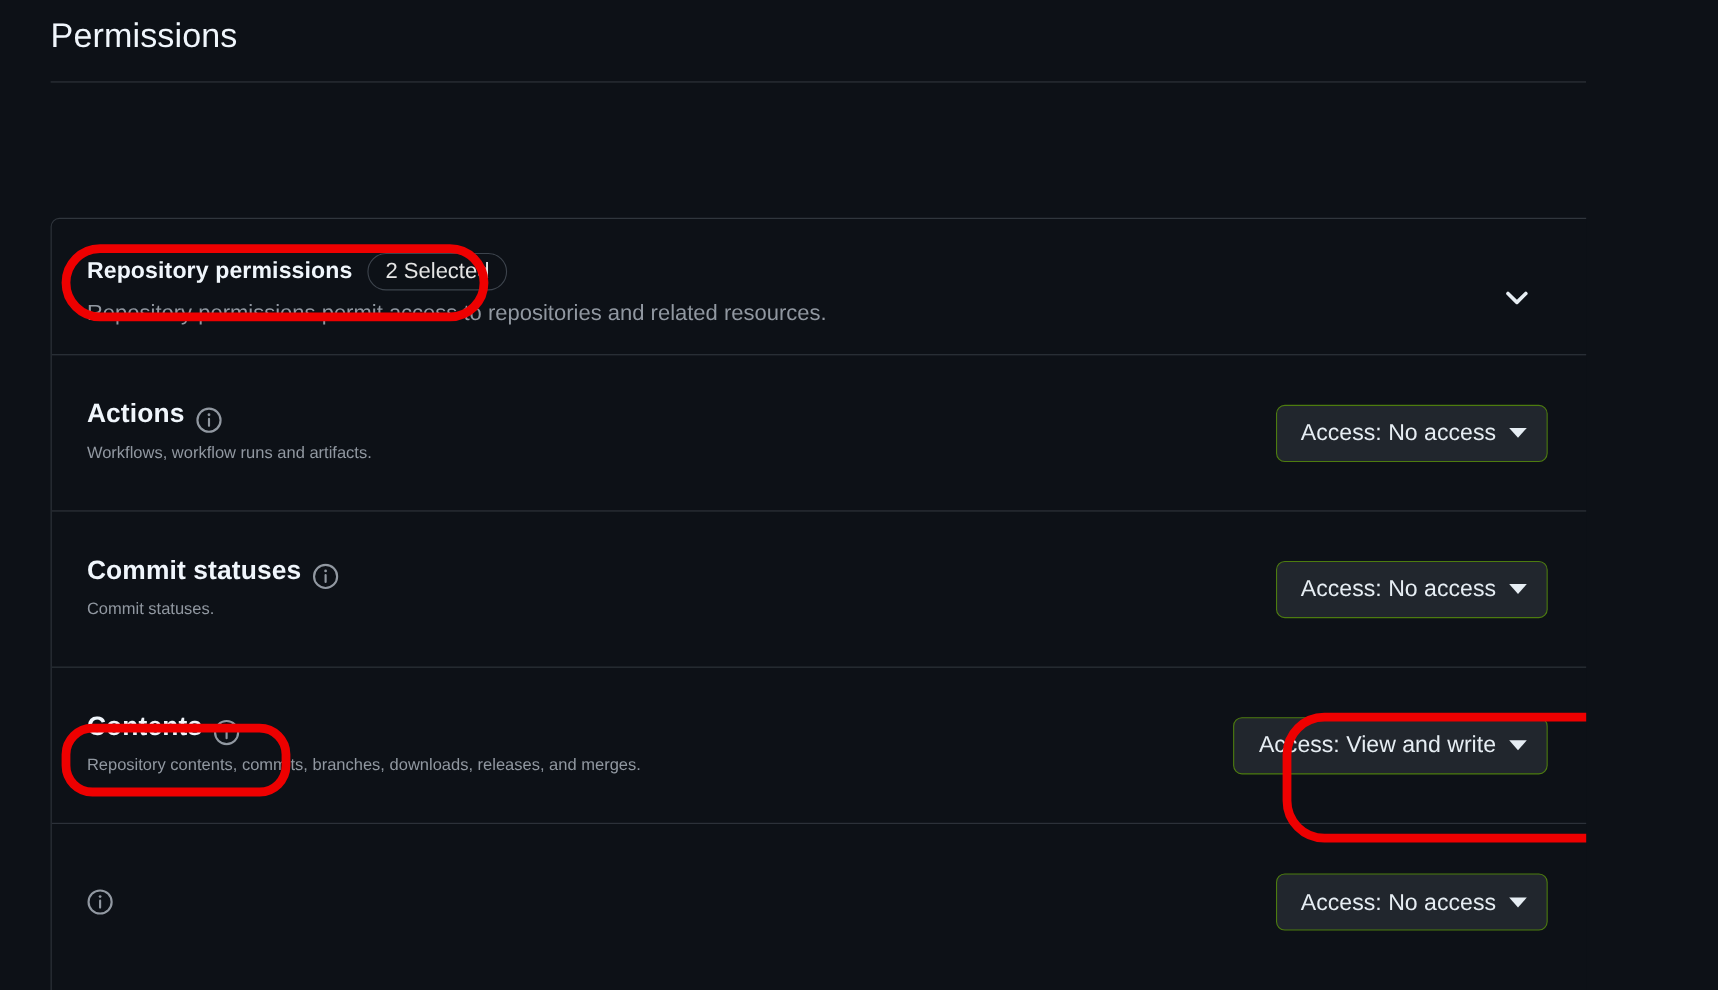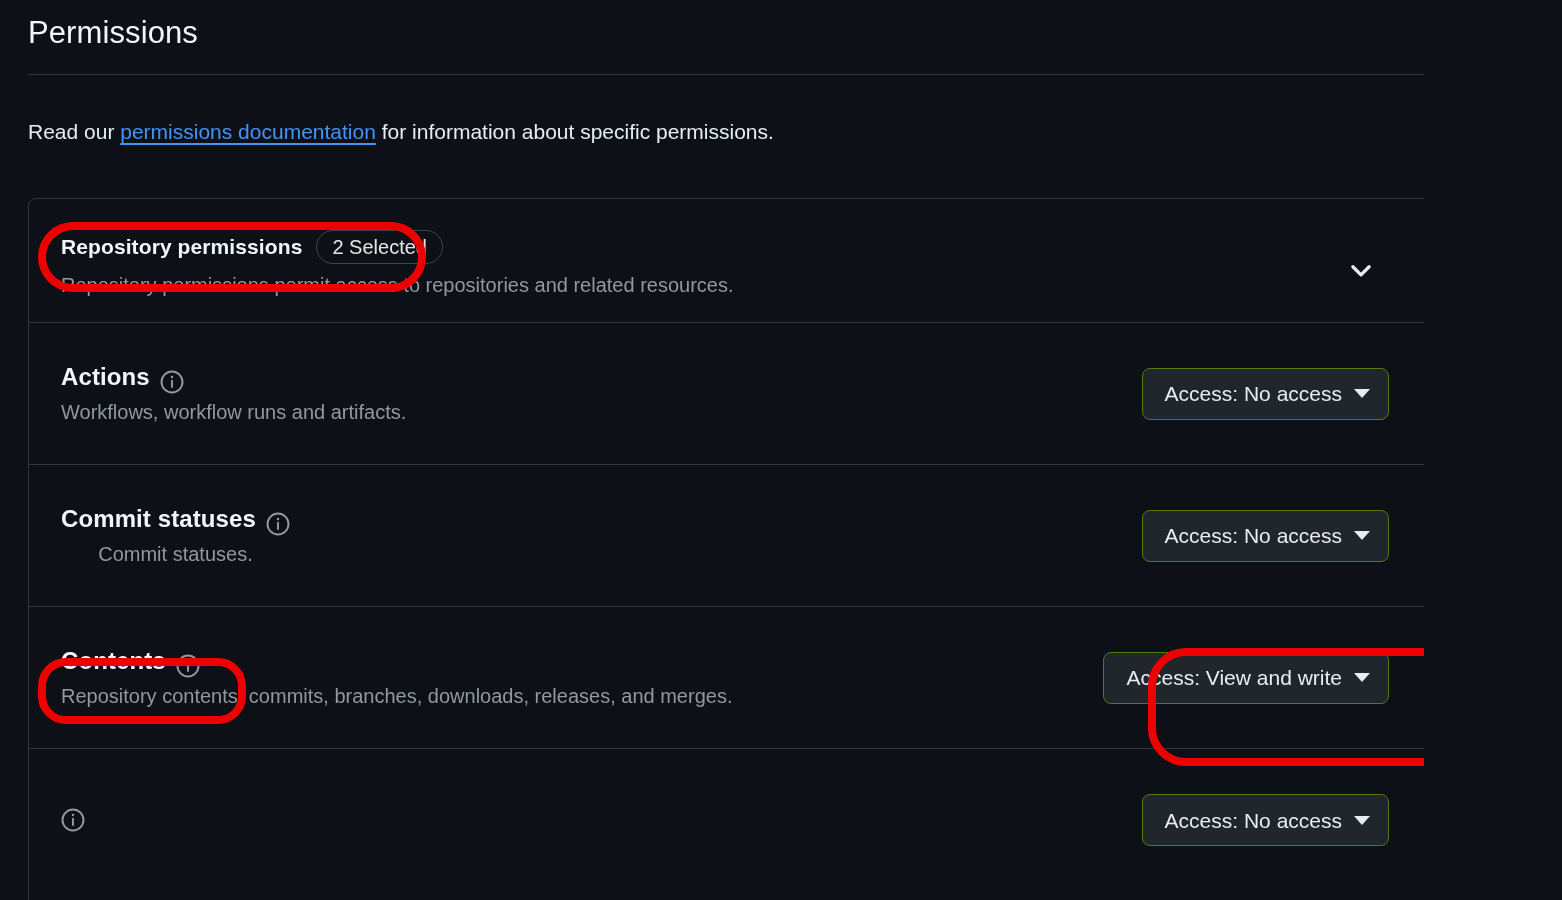--- a/index.html
+++ b/index.html
@@ -16,20 +16,21 @@
     font-family: "Liberation Sans", sans-serif;
     color: #e6edf3;
     -webkit-font-smoothing: antialiased;
   }
 
   .page {
     position: relative;
     width: 1424px;
     height: 900px;
     overflow: hidden;
+    margin-left: 18px;
   }
 
   
   .page-title {
     position: absolute;
     left: 28px;
     top: 11px;
     font-size: 31px;
     font-weight: 400;
     letter-spacing: 0.1px;
@@ -156,24 +157,23 @@
   .info-icon {
     width: 24px;
     height: 24px;
     color: #9198a1;
     flex: none;
     display: block;
   }
 
   .perm-desc {
     margin-top: 3px;
-    font-size: 20px;
+    font-size: 15px;
     color: #9198a1;
     line-height: 30px;
-    text-align: center;
   }
 
   
   .access-cell {
     flex: none;
     padding-right: 64px;
   }
 
   .access-btn {
     display: inline-flex;
@@ -224,23 +224,20 @@
   }
 </style>
 </head>
 <body>
 
 <div class="page">
 
   <h1 class="page-title">Permissions</h1>
   <div class="title-rule"></div>
 
-  <p class="intro">
-    <span>Read our </span><a href="#">permissions documentation</a><span> for information about specific permissions.</span>
-  </p>
 
   <div class="panel">
 
     <div class="group-header">
       <div class="group-title-row">
         <span class="group-title">Repository permissions</span>
         <span class="badge">2 Selected</span>
       </div>
       <div class="group-desc">Repository permissions permit access to repositories and related resources.</div>
       <span class="chevron">

